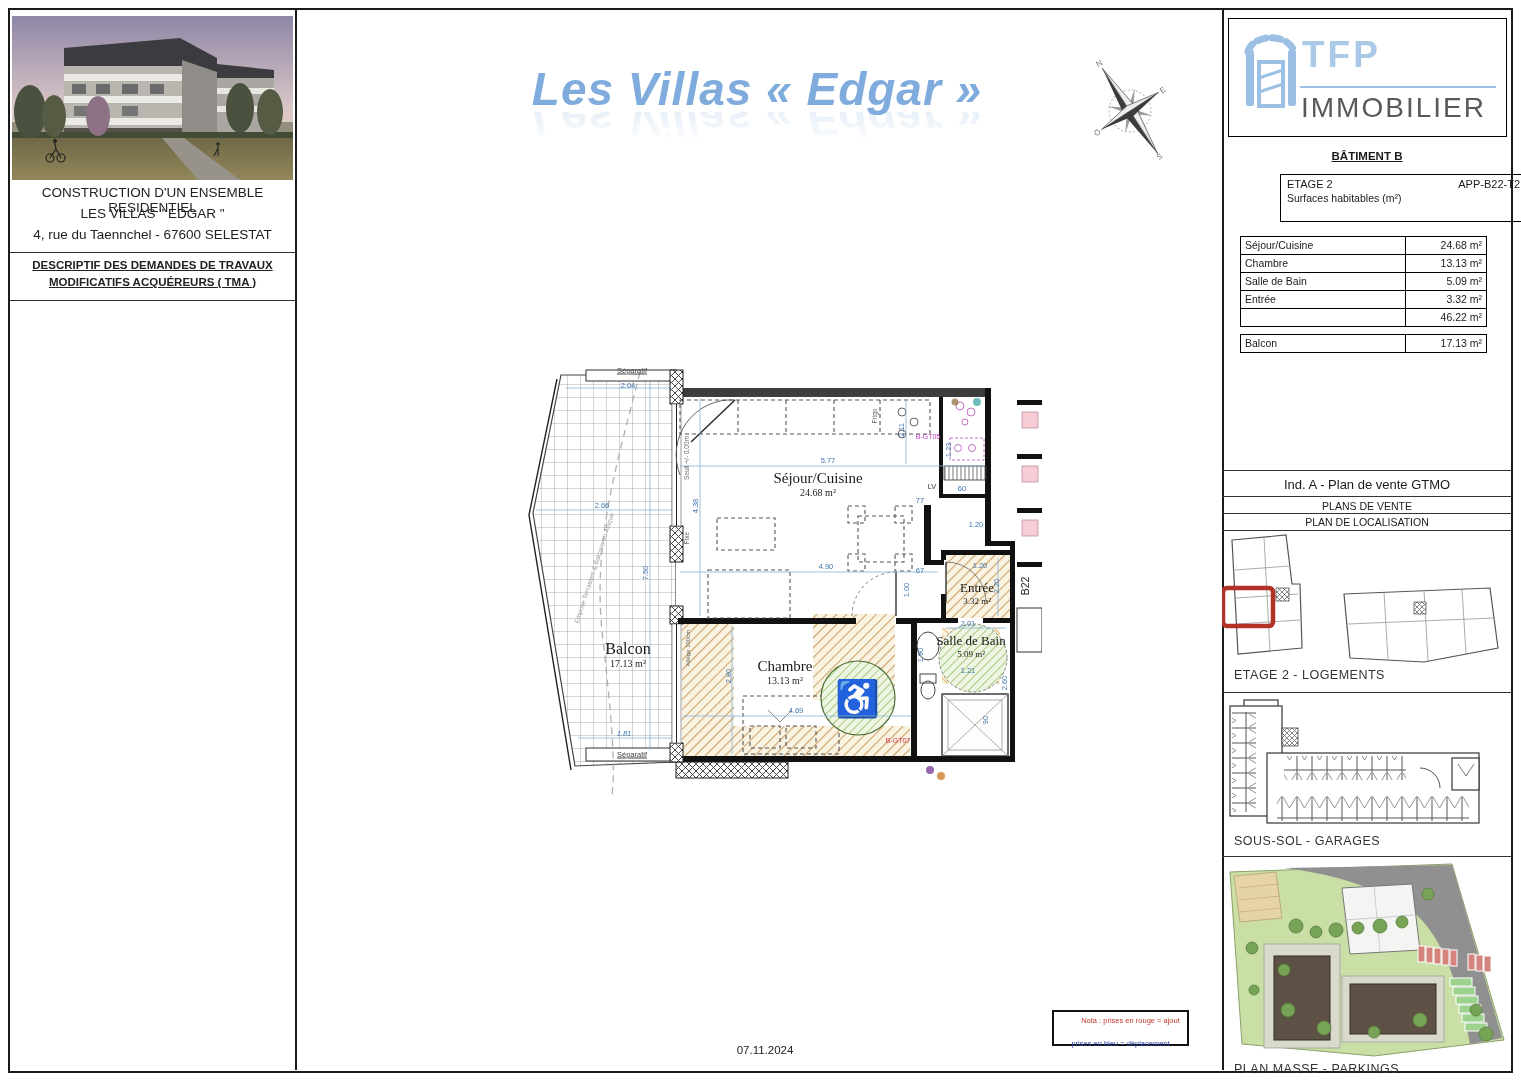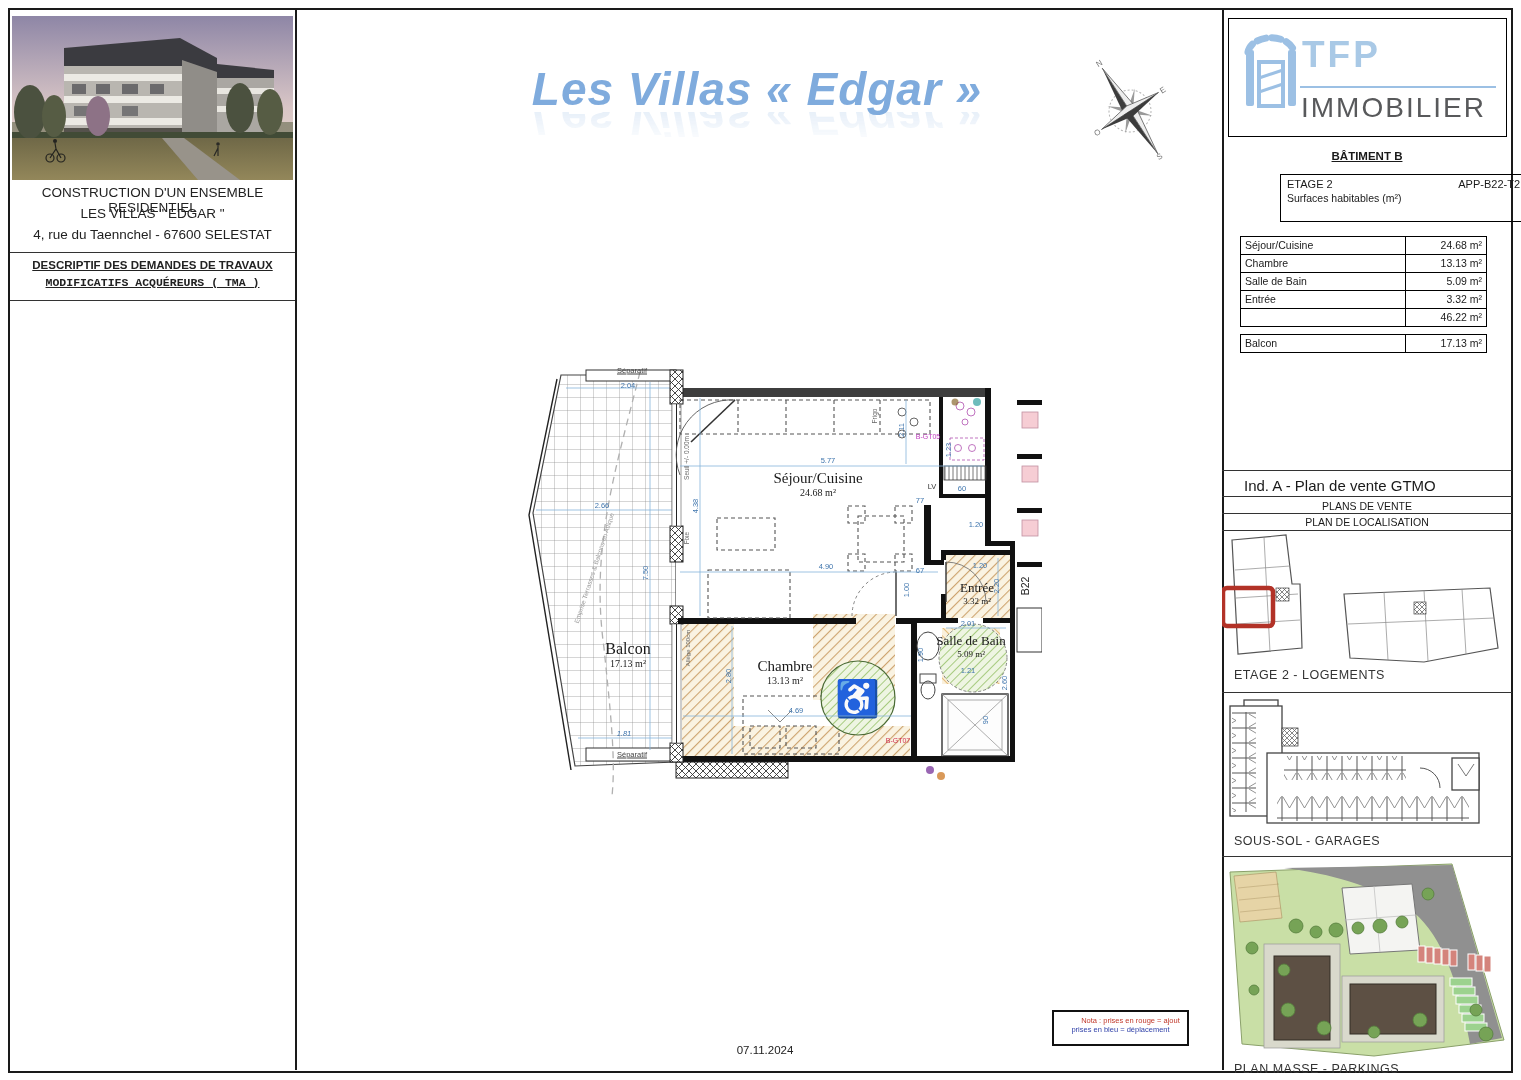--- a/index.html
+++ b/index.html
@@ -17,41 +17,41 @@
   
   .batiment{left:1222px;top:150px;width:290px;text-align:center;font-size:11.5px;font-weight:bold;text-decoration:underline;}
   .etgbox{left:1240px;top:174px;width:247px;height:48px;border:1.5px solid #000;box-sizing:border-box;padding:3px 6px;font-size:11px;margin-left:40px;}
   .etgbox .r1{display:flex;justify-content:space-between;}
   .stable{left:1240px;top:236px;width:247px;border:1px solid #000;box-sizing:border-box;font-size:10.5px;}
   .srow{display:flex;height:17px;line-height:17px;border-bottom:1px solid #000;}
   .srow:last-child{border-bottom:none;}
   .srow .sl{flex:1;padding-left:4px;}
   .srow .sv{width:76px;border-left:1px solid #000;text-align:right;padding-right:4px;}
   .balcrow{left:1240px;top:334px;width:247px;border:1px solid #000;box-sizing:border-box;font-size:10.5px;}
-  .rtext{left:1244px;font-size:15px;}
+  .rtext{left:1284px;font-size:13px;}
   .rcenter{left:1222px;width:290px;text-align:center;font-size:10.5px;}
   .caption{left:1234px;font-size:12.5px;color:#333;letter-spacing:.5px;}
   
   .plan{left:528px;top:358px;width:514px;height:440px;}
   .plan svg{position:absolute;left:0;top:0;}
   .room{position:absolute;transform:translateX(-50%);font-family:"Liberation Serif",serif;text-align:center;white-space:nowrap;}
   .room .nm{font-size:15px;}
   .room .ar{font-size:10px;}
   .dim{position:absolute;font-size:7.5px;color:#3f75ad;transform:translate(-50%,-50%);white-space:nowrap;}
   .vdim{transform:translate(-50%,-50%) rotate(-90deg);}
   .ann{position:absolute;font-size:6.5px;color:#666;transform:translate(-50%,-50%);white-space:nowrap;}
   .vann{transform:translate(-50%,-50%) rotate(-90deg);}
   .sep{font-size:7.5px;color:#444;text-decoration:underline;}
   .mag{color:#c040c0;font-size:7px;}
   .red{color:#d03050;font-size:7px;}
   .b22{font-size:10.5px;color:#222;}
   
   .note{left:1052px;top:1010px;width:137px;height:36px;border:2px solid #111;box-sizing:border-box;text-align:center;}
   .note .n1{font-size:7.5px;color:#c0392b;margin-top:4px;padding-left:20px;}
-  .note .n2{font-size:7.5px;color:#3344aa;margin-top:0;}
+  .note .n2{font-size:7.5px;color:#3344aa;margin-top:14px;}
   .date{left:680px;top:1044px;width:170px;text-align:center;font-size:11.5px;color:#222;}
   
   .tfp{left:1302px;top:34px;font-size:37px;font-weight:bold;color:#a9c9e6;letter-spacing:3px;}
   .tfpline{left:1300px;top:86px;width:196px;height:2px;background:#9cc0e4;}
   .immo{left:1301px;top:92px;font-size:28px;color:#58595b;letter-spacing:2px;}
   .logobox{left:1228px;top:18px;width:277px;height:117px;border:1.5px solid #000;}
 </style>
 </head>
 <body>
 
@@ -103,21 +103,21 @@
   <path d="M38,142 L44,133 L49,142 M44,133 L43,127" stroke="#23231f" stroke-width="1.2" fill="none"></path>
   <circle cx="43" cy="125" r="2" fill="#23231f"></circle>
   <path d="M206,130 L206,140 M206,132 L202,140" stroke="#2a2a26" stroke-width="1.2" fill="none"></path>
   <circle cx="206" cy="128" r="1.8" fill="#2a2a26"></circle>
 </svg>
 <div class="abs lp-line" style="top:185px;">CONSTRUCTION D'UN ENSEMBLE RESIDENTIEL</div>
 <div class="abs lp-line" style="top:206px;">LES VILLAS " EDGAR "</div>
 <div class="abs lp-line" style="top:227px;">4, rue du Taennchel - 67600 SELESTAT</div>
 <div class="abs hline-thin" style="left:10px;top:252px;width:285px;"></div>
 <div class="abs lp-desc" style="top:259px;">DESCRIPTIF DES DEMANDES DE TRAVAUX</div>
-<div class="abs lp-desc" style="top:276px;font-family:Liberation Mono, monospace;">MODIFICATIFS ACQUÉREURS ( TMA )</div>
+<div class="abs lp-desc" style="top:276px;">MODIFICATIFS ACQUÉREURS ( TMA )</div>
 <div class="abs hline-thin" style="left:10px;top:300px;width:285px;"></div>
 
 <div class="abs title">Les Villas « Edgar »</div>
 <div class="abs title-reflect">Les Villas « Edgar »</div>
 
 <svg class="abs" style="left:1088px;top:56px;" width="84" height="110" viewBox="0 0 84 110">
   <g transform="rotate(-33 42 55)">
     <circle cx="42" cy="55" r="21" fill="none" stroke="#b5b5b5" stroke-width="1" stroke-dasharray="2,2"></circle>
     <g transform="rotate(45 42 55)">
       <polygon points="42,32 45,55 42,78 39,55" fill="#9a9a9a"></polygon>

